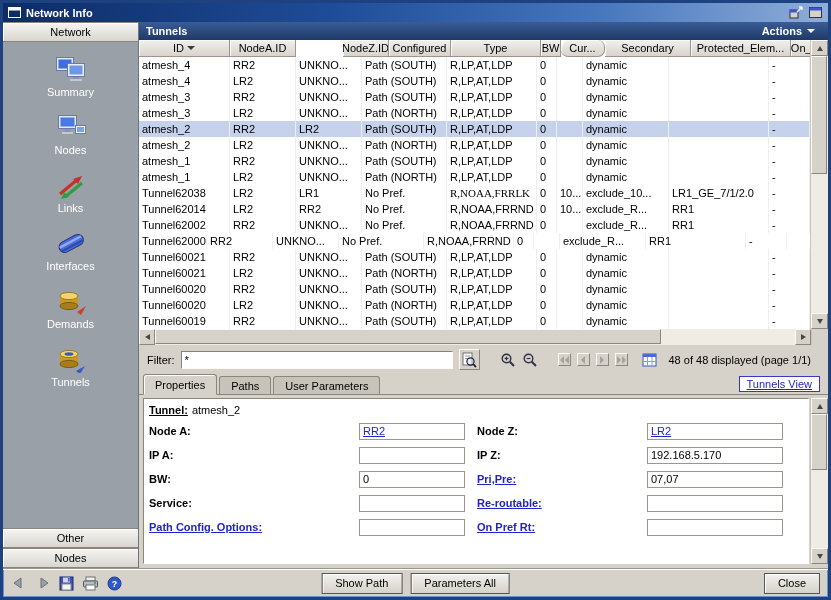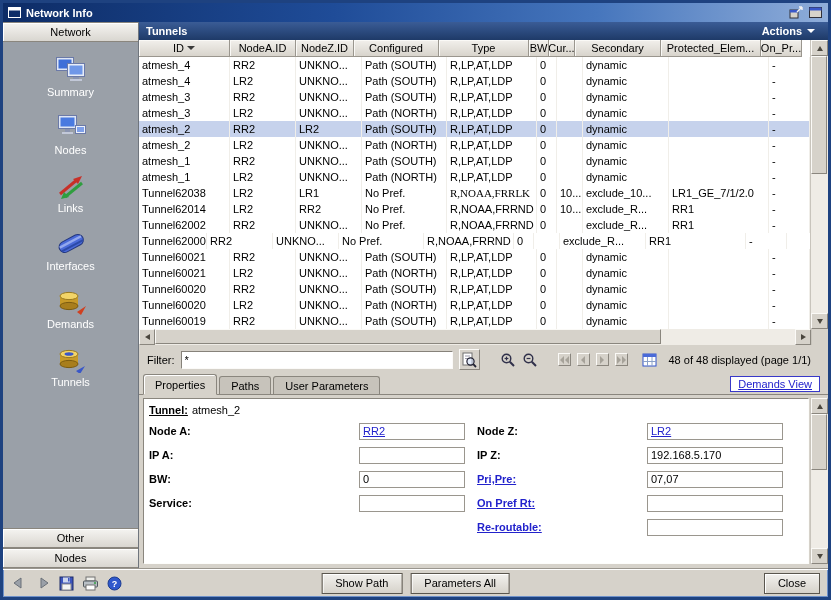--- a/index.html
+++ b/index.html
@@ -236,33 +236,33 @@
       <div class="table-region">
         <div class="table-cols">
           <div class="thead" id="table-head">
               <div class="hcell" style="width: 91px;">
                 <span>ID</span>
                 <span class="sort-arrow"></span>
               </div>
               <div class="hcell" style="width: 66px;">
                 <span>NodeA.ID</span>
               </div>
-              <div class="hcell" style="width: 58px;">
+              <div class="hcell" style="width: 46px; margin-left: 47px;">
                 <span>NodeZ.ID</span>
               </div>
-              <div class="hcell" style="width: 85px;">
+              <div class="hcell" style="width: 62px;">
                 <span>Configured</span>
               </div>
               <div class="hcell" style="width: 90px;">
                 <span>Type</span>
               </div>
               <div class="hcell" style="width: 20px;">
                 <span>BW</span>
               </div>
-              <div class="hcell" style="width: 26px;">
+              <div class="hcell" style="width: 44px; border-radius: 7px;">
                 <span>Cur...</span>
               </div>
               <div class="hcell" style="width: 86px;">
                 <span>Secondary</span>
               </div>
               <div class="hcell" style="width: 100px;">
                 <span>Protected_Elem...</span>
               </div>
               <div class="hcell" style="width: 41px;">
                 <span>On_Pr...</span>
@@ -576,21 +576,21 @@
       <div class="tabs-row">
         <div class="tab active">
             <span>Properties</span>
           </div>
         <div class="tab">
             <span>Paths</span>
           </div>
         <div class="tab">
             <span>User Parameters</span>
           </div>
-        <div class="detail-view"><span class="link">Demands View</span></div>
+        <div class="detail-view"><span class="link">Tunnels View</span></div>
       </div>
 
       <div class="props-region">
         <div class="props-panel">
           <div class="tunnel-line">
             <span class="tunnel-label">Tunnel:</span>
             <span>atmesh_2</span>
           </div>
           <div class="props-cols">
             <div class="pcol left" id="props-left">
@@ -603,40 +603,44 @@
                   <span class="prop-value"></span>
                 </div>
                 <div class="prop-row">
                   <span class="prop-label">BW:</span>
                   <span class="prop-value">0</span>
                 </div>
                 <div class="prop-row">
                   <span class="prop-label">Service:</span>
                   <span class="prop-value"></span>
                 </div>
+                <div class="prop-row">
+                  <span class="prop-label link">Path Config. Options:</span>
+                  <span class="prop-value"></span>
+                </div>
               </div>
             <div class="pcol right" id="props-right">
                 <div class="prop-row">
                   <span class="prop-label">Node Z:</span>
                   <span class="prop-value"><a class="link">LR2</a></span>
                 </div>
                 <div class="prop-row">
                   <span class="prop-label">IP Z:</span>
                   <span class="prop-value">192.168.5.170</span>
                 </div>
                 <div class="prop-row">
                   <span class="prop-label link">Pri,Pre:</span>
                   <span class="prop-value">07,07</span>
                 </div>
                 <div class="prop-row">
+                  <span class="prop-label link">Re-routable:</span>
+                  <span class="prop-value"></span>
+                </div>
+                <div class="prop-row">
                   <span class="prop-label link">On Pref Rt:</span>
-                  <span class="prop-value"></span>
-                </div>
-                <div class="prop-row">
-                  <span class="prop-label link">Re-routable:</span>
                   <span class="prop-value"></span>
                 </div>
               </div>
           </div>
         </div>
         <div class="vscroll props-scroll">
           <button class="sb-btn">
               <span class="tri-up"></span>
             </button>
           <div class="sb-track">

